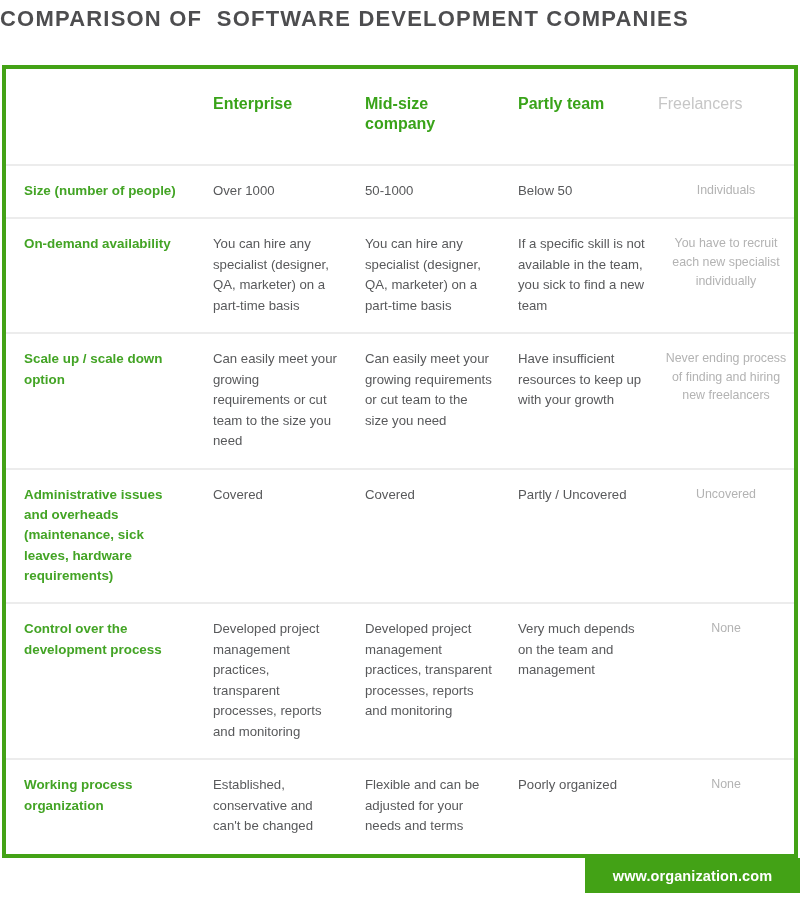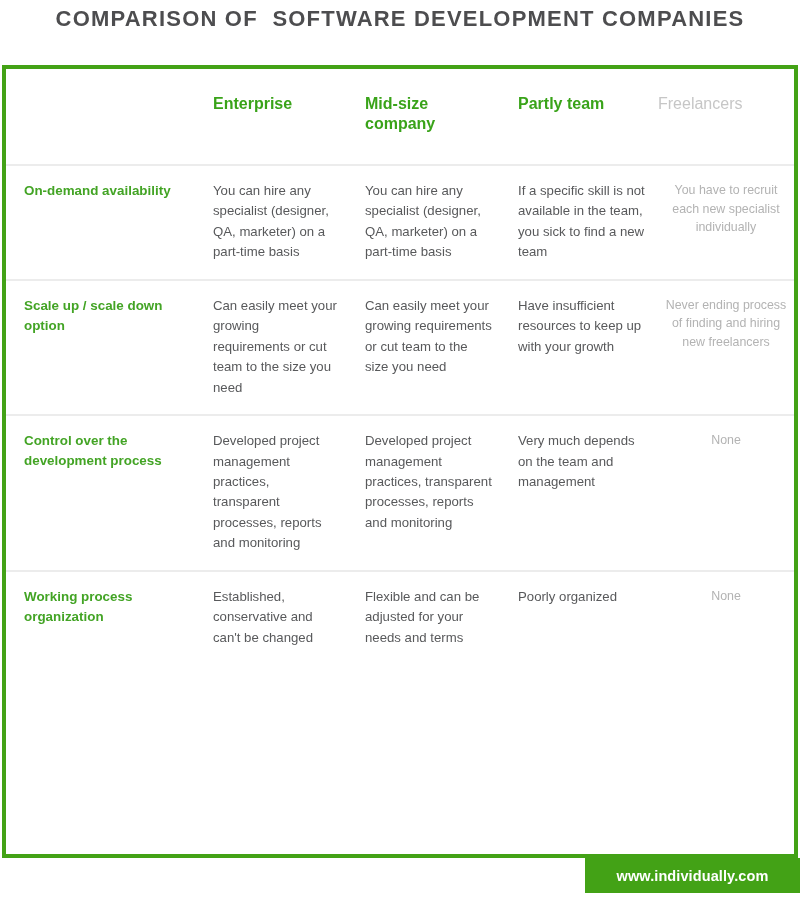--- a/index.html
+++ b/index.html
@@ -15,21 +15,21 @@
     position: relative;
     overflow: hidden;
   }
 
   
   .page-title {
     position: absolute;
     left: 0;
     top: 6px;
     width: 800px;
-    text-align: center;
+    text-align: left;
     font-size: 22px;
     font-weight: 700;
     letter-spacing: 1.2px;
     color: #4d4d4f;
     text-transform: uppercase;
     white-space: pre;
   }
 
   
   .table-frame {
@@ -152,46 +152,60 @@
       <tr class="hdr-row">
         <th class="label-col"></th>
         <th class="data-col">Enterprise</th>
         <th class="data-col">Mid-size company</th>
         <th class="data-col">Partly team</th>
         <th class="free-col">Freelancers</th>
       </tr>
     </thead>
     <tbody>
         <tr class="data-row">
+          <td class="label-col"><span class="cell-text">Size (number of people)</span></td>
+          <td class="data-col"><span class="cell-text">Over 1000</span></td>
+          <td class="data-col"><span class="cell-text">50-1000</span></td>
+          <td class="data-col"><span class="cell-text">Below  50</span></td>
+          <td class="free-col"><span class="cell-text">Individuals</span></td>
+        </tr>
+        <tr class="data-row">
           <td class="label-col"><span class="cell-text">On-demand availability</span></td>
           <td class="data-col"><span class="cell-text">You can hire any specialist (designer, QA, marketer) on a part-time basis</span></td>
           <td class="data-col"><span class="cell-text">You can hire any specialist (designer, QA, marketer) on a part-time basis</span></td>
           <td class="data-col"><span class="cell-text">If a specific skill is not available in the team, you sick to find a new team</span></td>
           <td class="free-col"><span class="cell-text">You have to recruit each new specialist individually</span></td>
         </tr>
         <tr class="data-row">
           <td class="label-col"><span class="cell-text">Scale up / scale down option</span></td>
           <td class="data-col"><span class="cell-text">Can easily meet your growing requirements or cut team to the size you need</span></td>
           <td class="data-col"><span class="cell-text">Can easily meet your growing requirements or cut team to the size you need</span></td>
           <td class="data-col"><span class="cell-text">Have insufficient resources to keep up with your growth</span></td>
           <td class="free-col"><span class="cell-text">Never ending process of finding and hiring new freelancers</span></td>
         </tr>
         <tr class="data-row">
+          <td class="label-col"><span class="cell-text">Administrative issues and overheads (maintenance, sick leaves, hardware requirements)</span></td>
+          <td class="data-col"><span class="cell-text">Covered</span></td>
+          <td class="data-col"><span class="cell-text">Covered</span></td>
+          <td class="data-col"><span class="cell-text">Partly / Uncovered</span></td>
+          <td class="free-col"><span class="cell-text">Uncovered</span></td>
+        </tr>
+        <tr class="data-row">
           <td class="label-col"><span class="cell-text">Control over the development process</span></td>
           <td class="data-col"><span class="cell-text">Developed project management practices, transparent processes, reports and monitoring</span></td>
           <td class="data-col"><span class="cell-text">Developed project management practices, transparent processes, reports and monitoring</span></td>
           <td class="data-col"><span class="cell-text">Very much depends on the team and management</span></td>
           <td class="free-col"><span class="cell-text">None</span></td>
         </tr>
         <tr class="data-row">
           <td class="label-col"><span class="cell-text">Working process organization</span></td>
           <td class="data-col"><span class="cell-text">Established, conservative and can't be changed</span></td>
           <td class="data-col"><span class="cell-text">Flexible and can be adjusted for your needs and terms</span></td>
           <td class="data-col"><span class="cell-text">Poorly organized</span></td>
           <td class="free-col"><span class="cell-text">None</span></td>
         </tr>
       </tbody>
   </table>
 </div>
 
 <div class="footer-bar">
-  <span class="footer-url">www.individually.com</span>
+  <span class="footer-url">www.organization.com</span>
 </div>
 
 </body></html>

